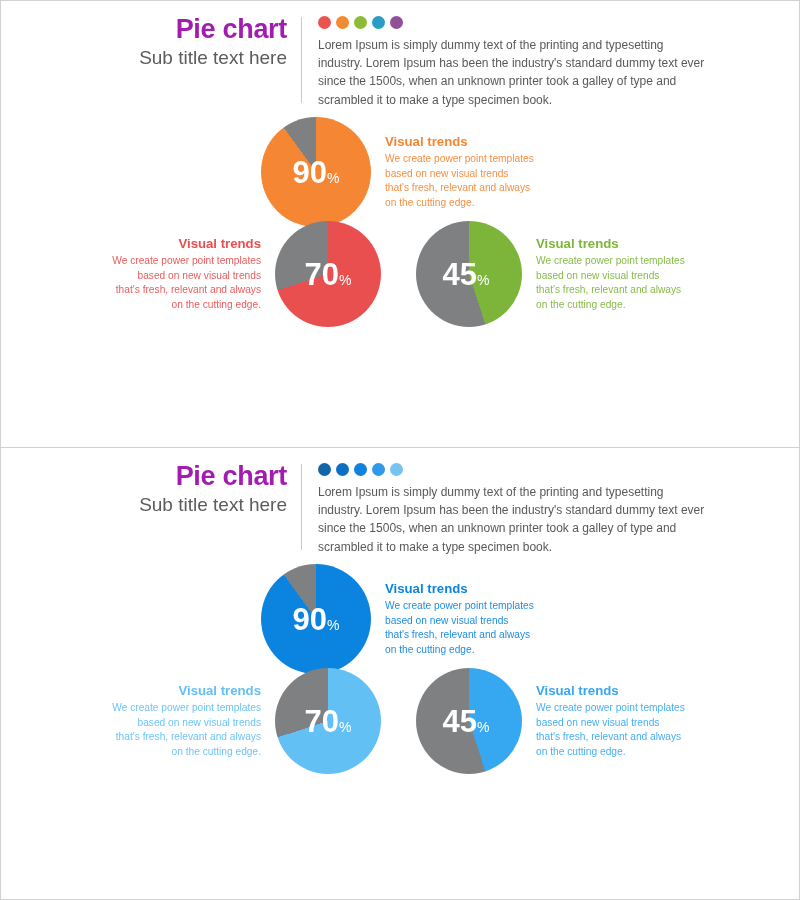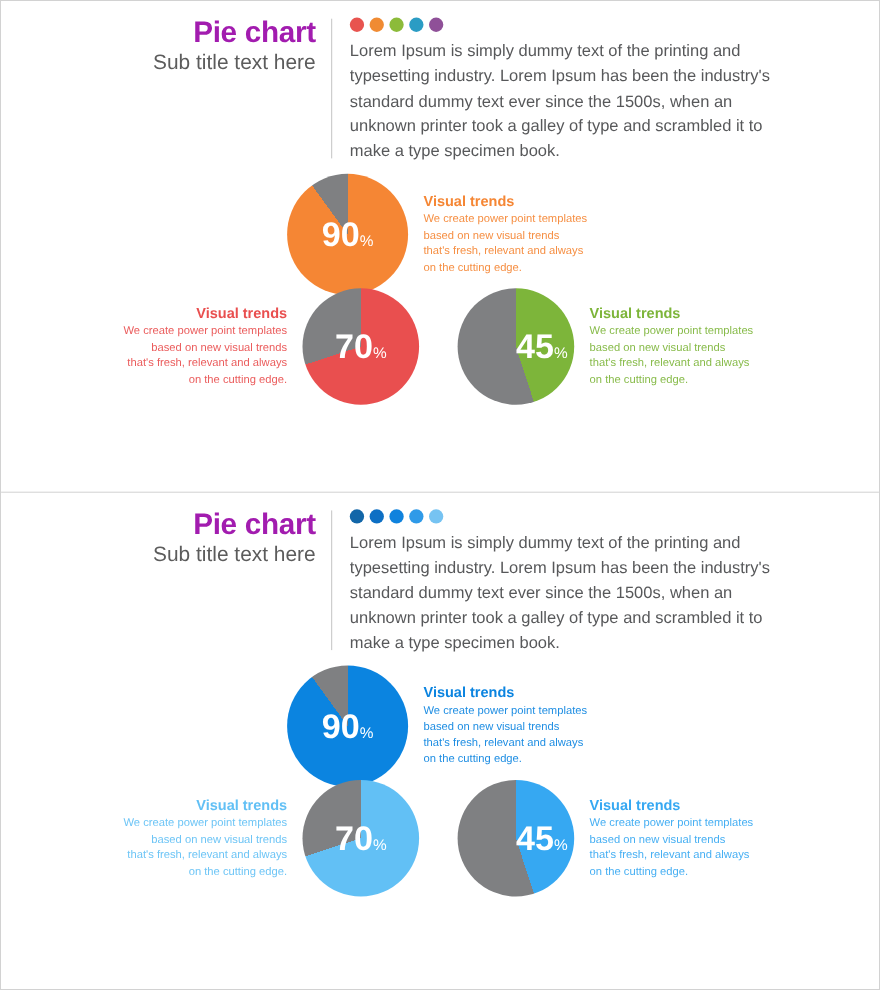--- a/index.html
+++ b/index.html
@@ -75,21 +75,21 @@
     gap: 5px;
     margin-bottom: 7px;
   }
   .dot {
     width: 13px;
     height: 13px;
     border-radius: 50%;
     display: block;
   }
   .lorem {
-    font-size: 15px;
+    font-size: 12px;
     line-height: 1.52;
     color: #57585a;
     margin: 0;
     max-width: 390px;
   }
 
   
   .charts {
     position: relative;
     width: 800px;
@@ -123,21 +123,21 @@
   }
   .pie-label .num {
     font-size: 31px;
     font-weight: bold;
     letter-spacing: 0px;
   }
   .pie-label .pct {
     font-size: 14px;
     font-weight: normal;
   }
-  .pie-label.shift-left { text-align: right; padding-right: 6px; }
+  .pie-label.shift-left { text-align: center; padding-right: 6px; }
 
   .txt {
     width: 150px;
     flex: none;
   }
   .txt.right-side { margin-left: 14px; text-align: left; }
   .txt.left-side  { margin-right: 14px; text-align: right; }
 
   .txt h3 {
     margin: 0 0 3px 0;

